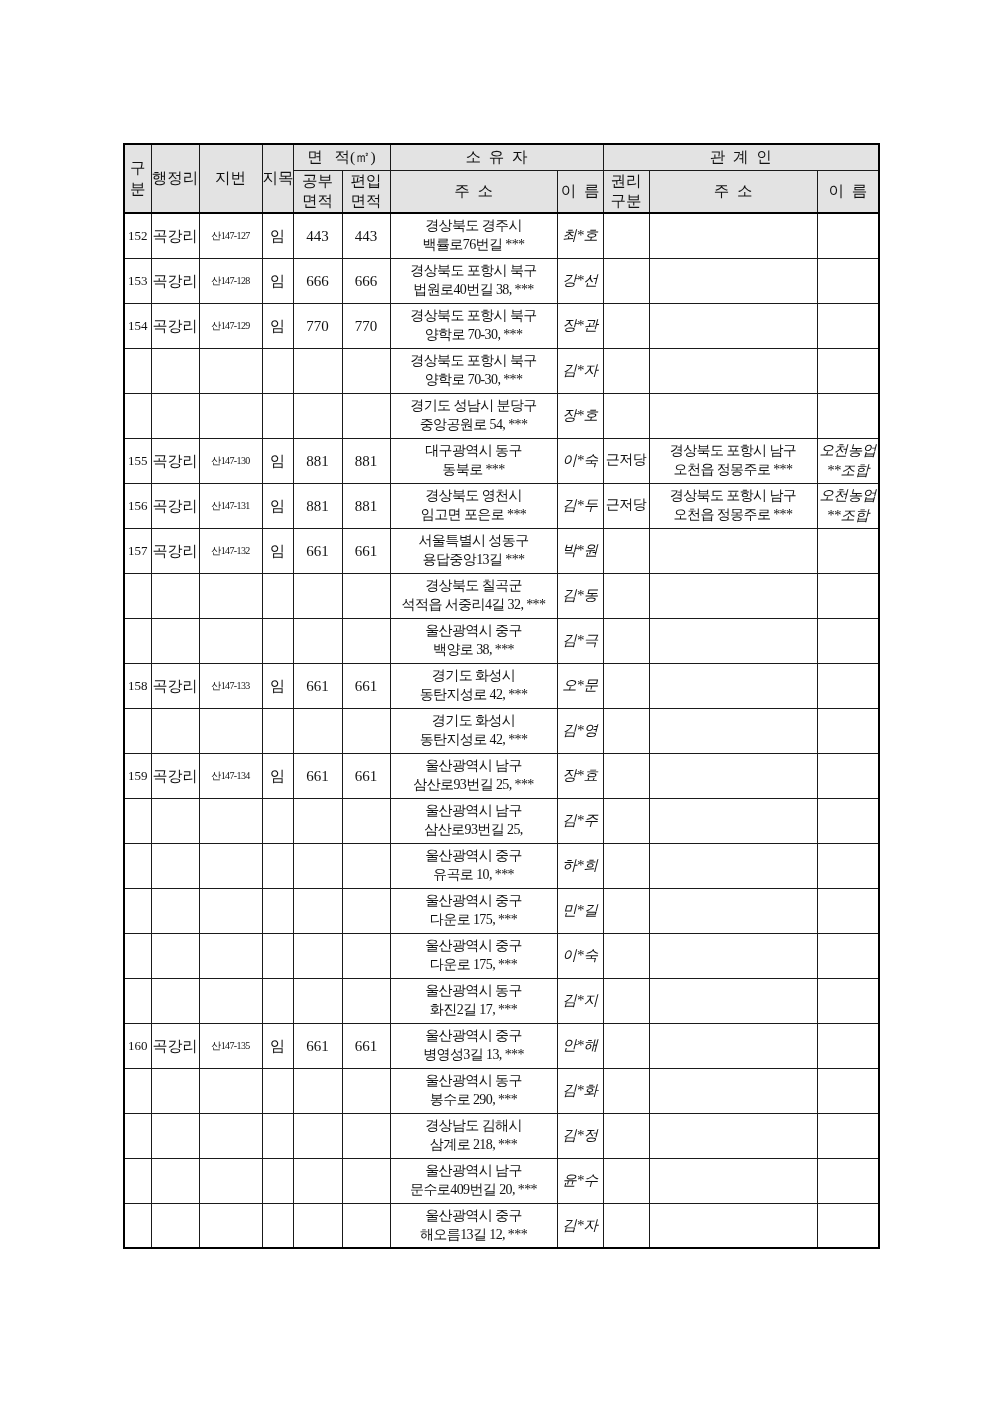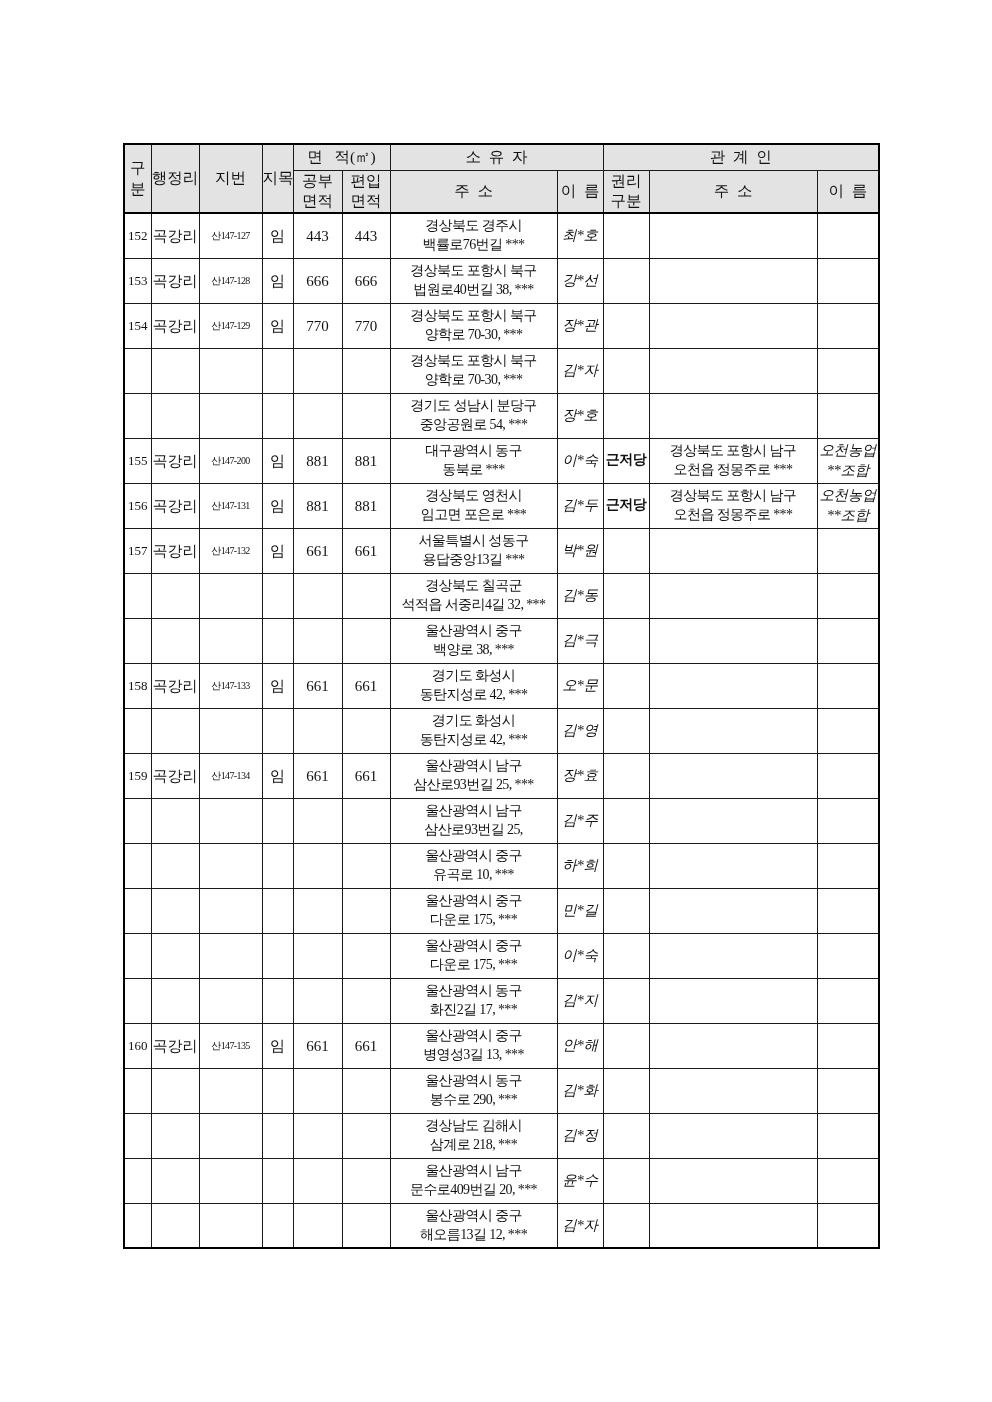--- a/index.html
+++ b/index.html
@@ -46,21 +46,21 @@
   }
   tbody tr {
     height: 45px;
     font-size: 15px;
   }
   tbody tr.sep-solid td  { border-top: 1px solid #1a1a1a; }
   tbody tr.sep-dotted td { border-top: 1px dotted #555555; }
   .col-addr  { font-size: 14px;   letter-spacing: -0.6px; font-family: Liberation Serif, serif; }
   .col-jibun { font-size: 10px;   letter-spacing: -0.6px; }
   .col-name  { font-size: 14.5px; letter-spacing: -0.3px; font-style: italic; }
-  .col-rg    { font-size: 14px;   letter-spacing: -0.5px; font-weight: bold; }
+  .col-rg    { font-size: 14px;   letter-spacing: -0.5px; }
   .col-no    { font-size: 13px; }
 </style>
 </head>
 <body>
 
 <div class="page">
   <table class="land-table">
     <colgroup>
       <col style="width:27px">
       <col style="width:48px">
@@ -165,21 +165,21 @@
     <td class="col-addr">경기도 성남시 분당구
 중앙공원로 54, ***</td>
     <td class="col-name">장*호</td>
     <td class="col-rg"></td>
     <td class="col-addr"></td>
     <td class="col-name"></td>
   </tr>
         <tr class="sep-solid">
     <td class="col-no">155</td>
     <td>곡강리</td>
-    <td class="col-jibun">산147-200</td>
+    <td class="col-jibun">산147-130</td>
     <td>임</td>
     <td>881</td>
     <td>881</td>
     <td class="col-addr">대구광역시 동구
 동북로 ***</td>
     <td class="col-name">이*숙</td>
     <td class="col-rg">근저당</td>
     <td class="col-addr">경상북도 포항시 남구
 오천읍 정몽주로 ***</td>
     <td class="col-name">오천농업

